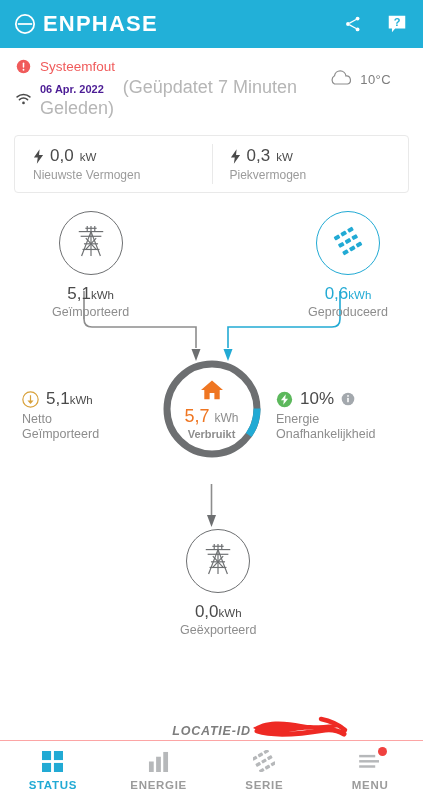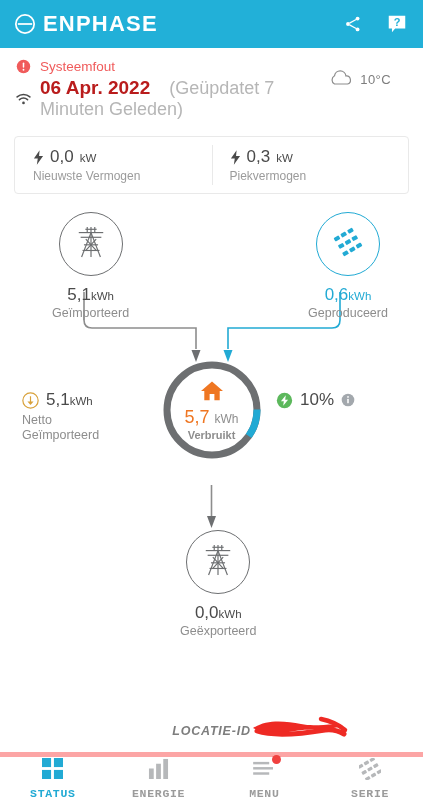--- a/index.html
+++ b/index.html
@@ -28,21 +28,21 @@
   
   .status-row{
     padding:11px 32px 8px 16px;
     display:flex; align-items:flex-start; justify-content:space-between;
   }
   .status-left{ display:flex; flex-direction:column; gap:3px; }
   .status-line{ display:flex; align-items:center; gap:9px; }
   .err-icon{ width:15px; height:15px; flex:0 0 15px; }
   .err-text{ color:#f05b5b; font-size:13.5px; }
   .wifi-icon{ width:15px; height:13px; flex:0 0 15px; }
-  .date-text{ font-size:19px; color:#b91c1c; font-weight:600; }
+  .date-text{ font-size:11px; color:#4c1d95; font-weight:600; }
   .upd-text{ font-size:18px; color:#b6b6b6; margin-left:19px; }
   .weather{ display:flex; align-items:center; gap:6px; padding-top:10px; }
   .temp-text{ font-size:13px; color:#7d7d7d; letter-spacing:.4px; }
 
   
   .cards{
     margin:8px 14px 0 14px;
     border:1px solid #e9e9e9; border-radius:4px;
     display:flex; height:58px; background:#fff;
   }
@@ -94,24 +94,23 @@
   
   .loc{
     position:absolute; left:0; right:0; bottom:62px;
     text-align:center; font-size:12.5px; color:#7d7d7d;
     letter-spacing:.8px; font-weight:600;
   }
   .loc-wrap{ position:relative; display:inline-block;font-style:italic; }
   .redact{ position:absolute; left:100%; top:-9px; width:100px; height:26px; }
 
   .tabbar{
-    position:absolute; left:0; right:0; bottom:0; height:48px;
-    border-top:5px solid #fca5a5; background:#fff;
+    position:absolute; left:0; right:0; bottom:0; height:60px;
+    border-top:1px solid #fca5a5; background:#fff;
     display:flex;
-    font-family:Liberation Mono, monospace;
   }
   .tab{
     flex:1; display:flex; flex-direction:column; align-items:center; justify-content:center;
     gap:7px; cursor:pointer;
   }
   .tab-icn{ height:22px; display:flex; align-items:center; justify-content:center; position:relative; }
   .tab-lbl{ font-size:11.5px; color:#9b9b9b; letter-spacing:.7px; font-weight:600; }
   .tab.active .tab-lbl{ color:#22aad4; }
   .dot-badge{
     position:absolute; right:-5px; top:-3px; width:9px; height:9px; border-radius:50%;
@@ -324,20 +323,21 @@
       </span>
       <span class="pct">10%</span>
       <span class="info-i">
         <svg viewBox="0 0 20 20" width="14" height="14">
           <circle cx="10" cy="10" r="9" fill="#a3a8ad"></circle>
           <circle cx="10" cy="5.6" r="1.25" fill="#fff"></circle>
           <rect x="8.9" y="8.2" width="2.2" height="6.6" rx="1" fill="#fff"></rect>
         </svg>
       </span>
     </div>
+    <div class="side-label" style="max-width:120px;">Energie Onafhankelijkheid</div>
   </div>
 
   <div class="node" style="left:180px; top:336px;">
     <div class="ring">
       <span>
         <svg viewBox="0 0 34 38" width="32" height="36">
           <g fill="none" stroke="#6d6f71" stroke-width="1.25">
             <line x1="17" y1="3" x2="17" y2="35"></line>
             <line x1="4" y1="9" x2="30" y2="9"></line>
             <line x1="6" y1="14" x2="28" y2="14"></line>
@@ -391,40 +391,40 @@
       <svg viewBox="0 0 22 22" width="21" height="21">
         <rect x="1" y="11" width="5" height="11" fill="#b6b8ba"></rect>
         <rect x="8.5" y="6" width="5" height="16" fill="#b6b8ba"></rect>
         <rect x="16" y="1" width="5" height="21" fill="#b6b8ba"></rect>
       </svg>
     </span>
     <span class="tab-lbl">ENERGIE</span>
   </div>
   <div class="tab">
     <span class="tab-icn">
-      <svg viewBox="0 0 24 18" width="23" height="17">
-        <rect x="0" y="2" width="17" height="2.6" fill="#b6b8ba"></rect>
-        <rect x="0" y="7.5" width="21" height="2.6" fill="#b6b8ba"></rect>
-        <rect x="0" y="13" width="17" height="2.6" fill="#b6b8ba"></rect>
-      </svg>
-      <span class="dot-badge"></span>
-    </span>
-    <span class="tab-lbl">MENU</span>
-  </div>
-  <div class="tab">
-    <span class="tab-icn">
       <svg viewBox="0 0 24 24" width="22" height="22">
         <g fill="#b6b8ba" transform="rotate(-30 12 12)">
           <rect x="2" y="2.5" width="5.4" height="3.6" rx="0.8"></rect>
           <rect x="9.3" y="2.5" width="5.4" height="3.6" rx="0.8"></rect>
           <rect x="16.6" y="2.5" width="5.4" height="3.6" rx="0.8"></rect>
           <rect x="2" y="10.2" width="5.4" height="3.6" rx="0.8"></rect>
           <rect x="9.3" y="10.2" width="5.4" height="3.6" rx="0.8"></rect>
           <rect x="16.6" y="10.2" width="5.4" height="3.6" rx="0.8"></rect>
           <rect x="2" y="17.9" width="5.4" height="3.6" rx="0.8"></rect>
           <rect x="9.3" y="17.9" width="5.4" height="3.6" rx="0.8"></rect>
           <rect x="16.6" y="17.9" width="5.4" height="3.6" rx="0.8"></rect>
         </g>
       </svg>
     </span>
     <span class="tab-lbl">SERIE</span>
   </div>
+  <div class="tab">
+    <span class="tab-icn">
+      <svg viewBox="0 0 24 18" width="23" height="17">
+        <rect x="0" y="2" width="17" height="2.6" fill="#b6b8ba"></rect>
+        <rect x="0" y="7.5" width="21" height="2.6" fill="#b6b8ba"></rect>
+        <rect x="0" y="13" width="17" height="2.6" fill="#b6b8ba"></rect>
+      </svg>
+      <span class="dot-badge"></span>
+    </span>
+    <span class="tab-lbl">MENU</span>
+  </div>
 </div>
 
 </body></html>

